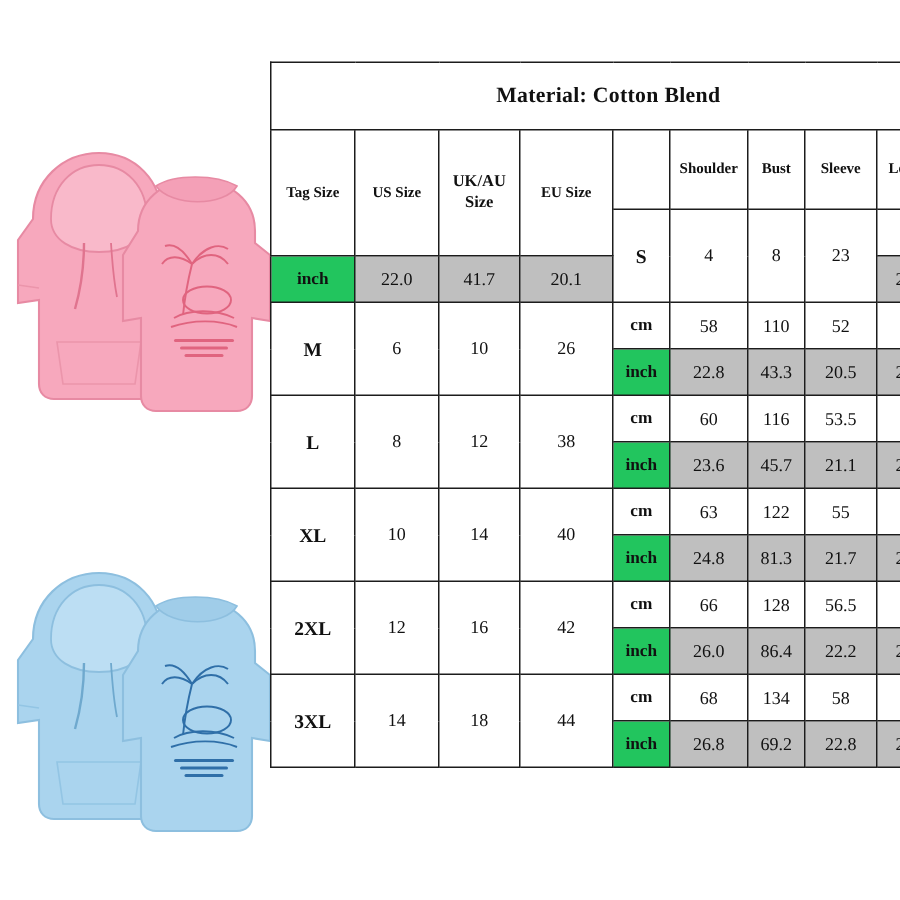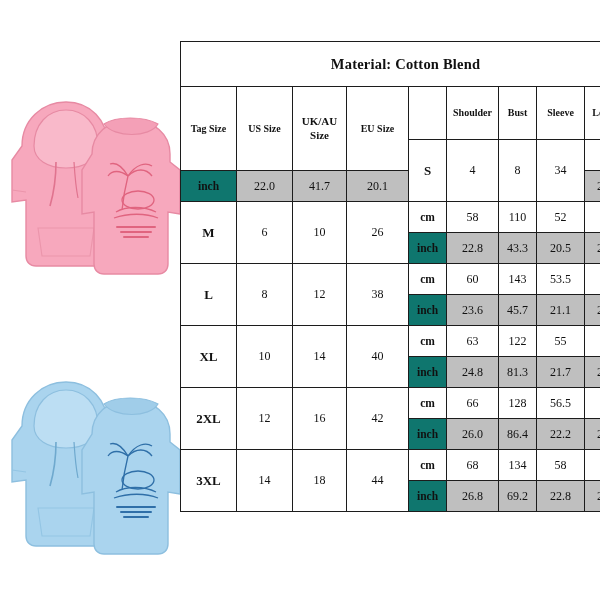--- a/index.html
+++ b/index.html
@@ -77,21 +77,21 @@
   .num-cell {
     font-size: 12px;
   }
   .unit-cell {
     font-size: 11.5px;
     font-weight: bold;
   }
   .row-cm td { height: 30px; background: #ffffff; }
   .row-inch td { height: 30px; }
   .shaded { background: #bfbfbf; }
-  .white { background: #0f766e; }
+  .white { background: #22c55e; }
 
   
   .w-tag { width: 56px; }
   .w-us { width: 56px; }
   .w-ukau { width: 54px; }
   .w-eu { width: 62px; }
   .w-unit { width: 38px; }
   .w-shoulder { width: 52px; }
   .w-bust { width: 38px; }
   .w-sleeve { width: 48px; }
@@ -205,21 +205,21 @@
         <td class="col-head">Shoulder</td>
         <td class="col-head">Bust</td>
         <td class="col-head">Sleeve</td>
         <td class="col-head">Length</td>
       </tr>
 
       <tr class="row-cm">
         <td class="size-cell" rowspan="2">S</td>
         <td class="num-cell" rowspan="2">4</td>
         <td class="num-cell" rowspan="2">8</td>
-        <td class="num-cell" rowspan="2">34</td>
+        <td class="num-cell" rowspan="2">23</td>
         <td class="unit-cell white">cm</td>
         <td class="num-cell white">56</td>
         <td class="num-cell white">106</td>
         <td class="num-cell white">51</td>
         <td class="num-cell white">66</td>
       </tr>
       <tr class="row-inch">
         <td class="unit-cell white">inch</td>
         <td class="num-cell shaded">22.0</td>
         <td class="num-cell shaded">41.7</td>
@@ -246,21 +246,21 @@
         <td class="num-cell shaded">26.4</td>
       </tr>
 
       <tr class="row-cm">
         <td class="size-cell" rowspan="2">L</td>
         <td class="num-cell" rowspan="2">8</td>
         <td class="num-cell" rowspan="2">12</td>
         <td class="num-cell" rowspan="2">38</td>
         <td class="unit-cell white">cm</td>
         <td class="num-cell white">60</td>
-        <td class="num-cell white">143</td>
+        <td class="num-cell white">116</td>
         <td class="num-cell white">53.5</td>
         <td class="num-cell white">68</td>
       </tr>
       <tr class="row-inch">
         <td class="unit-cell white">inch</td>
         <td class="num-cell shaded">23.6</td>
         <td class="num-cell shaded">45.7</td>
         <td class="num-cell shaded">21.1</td>
         <td class="num-cell shaded">26.8</td>
       </tr>

